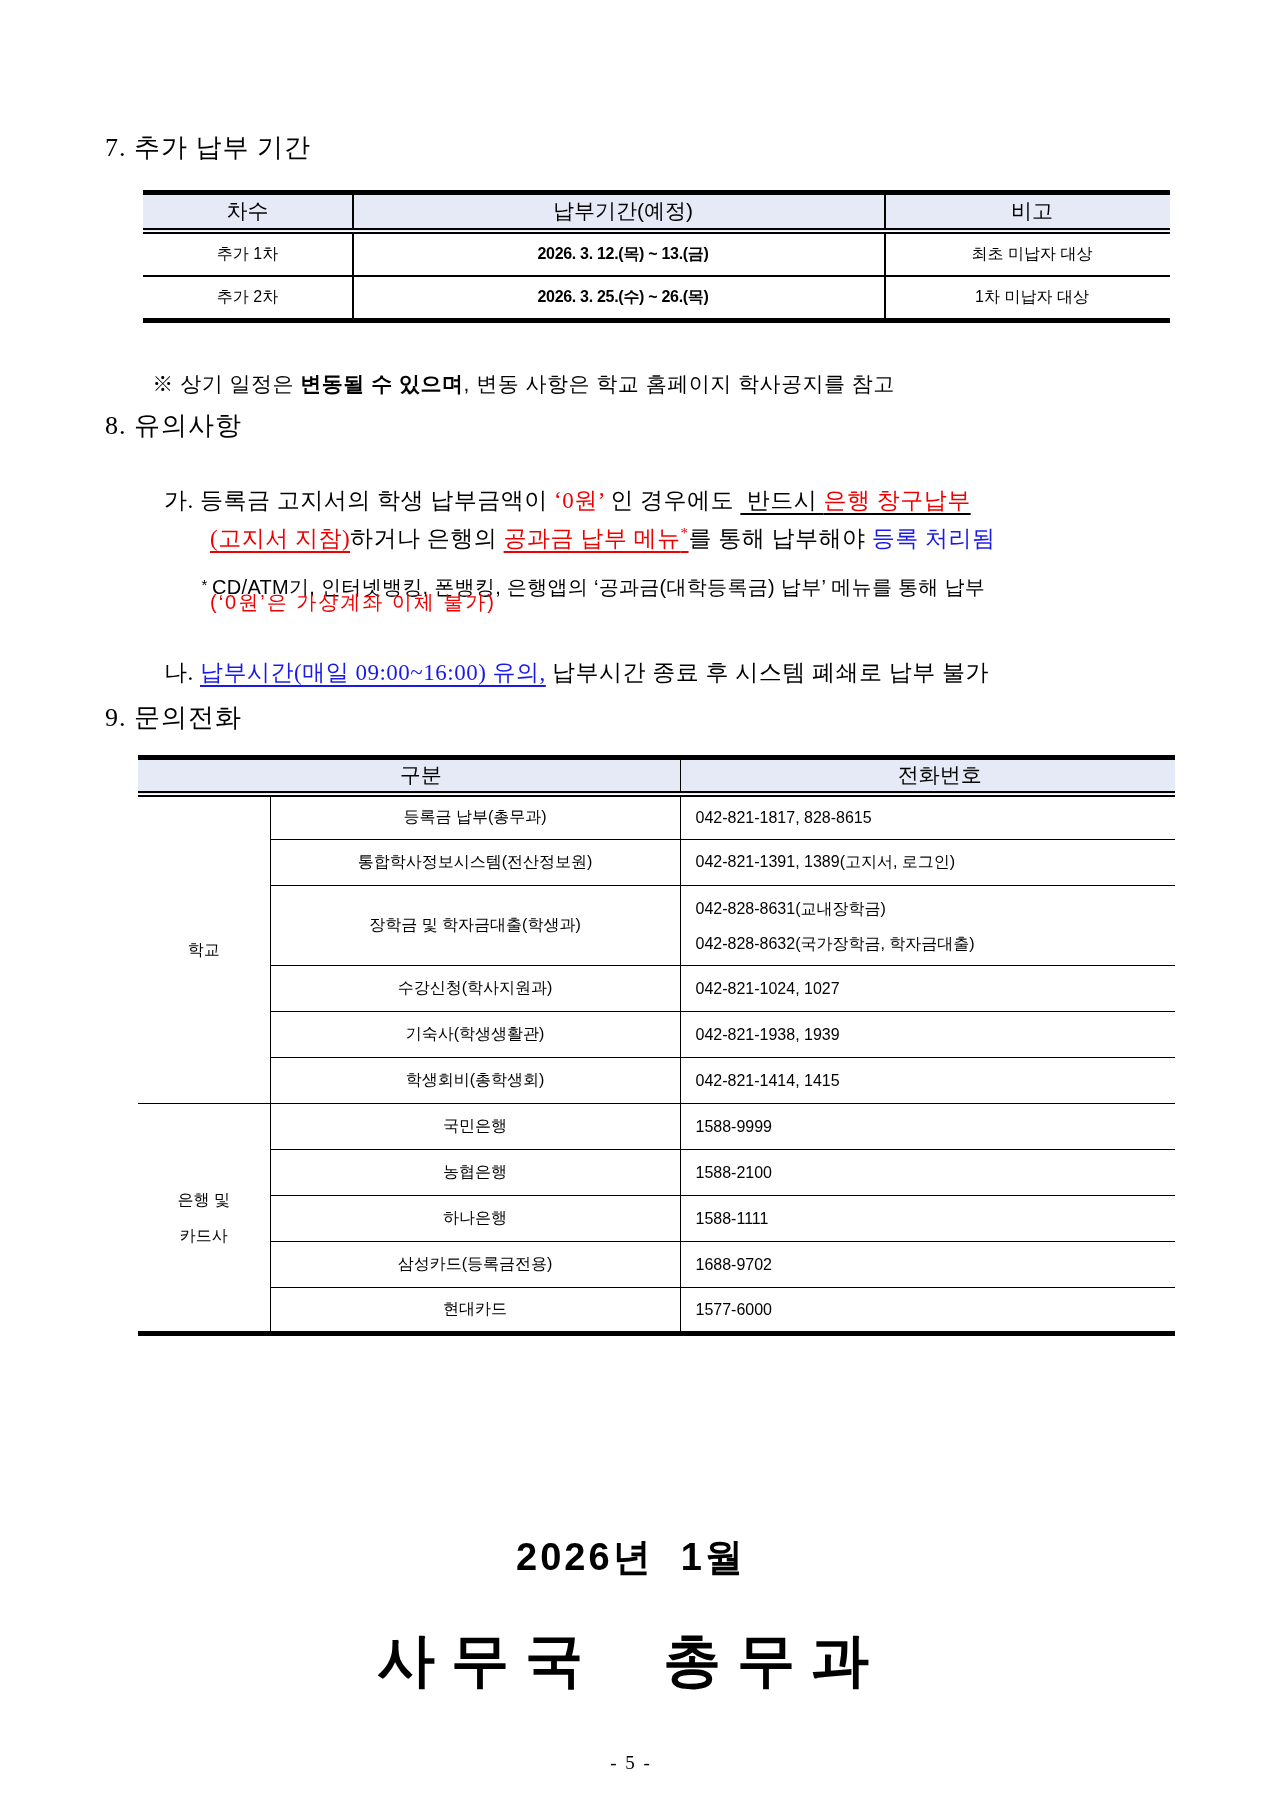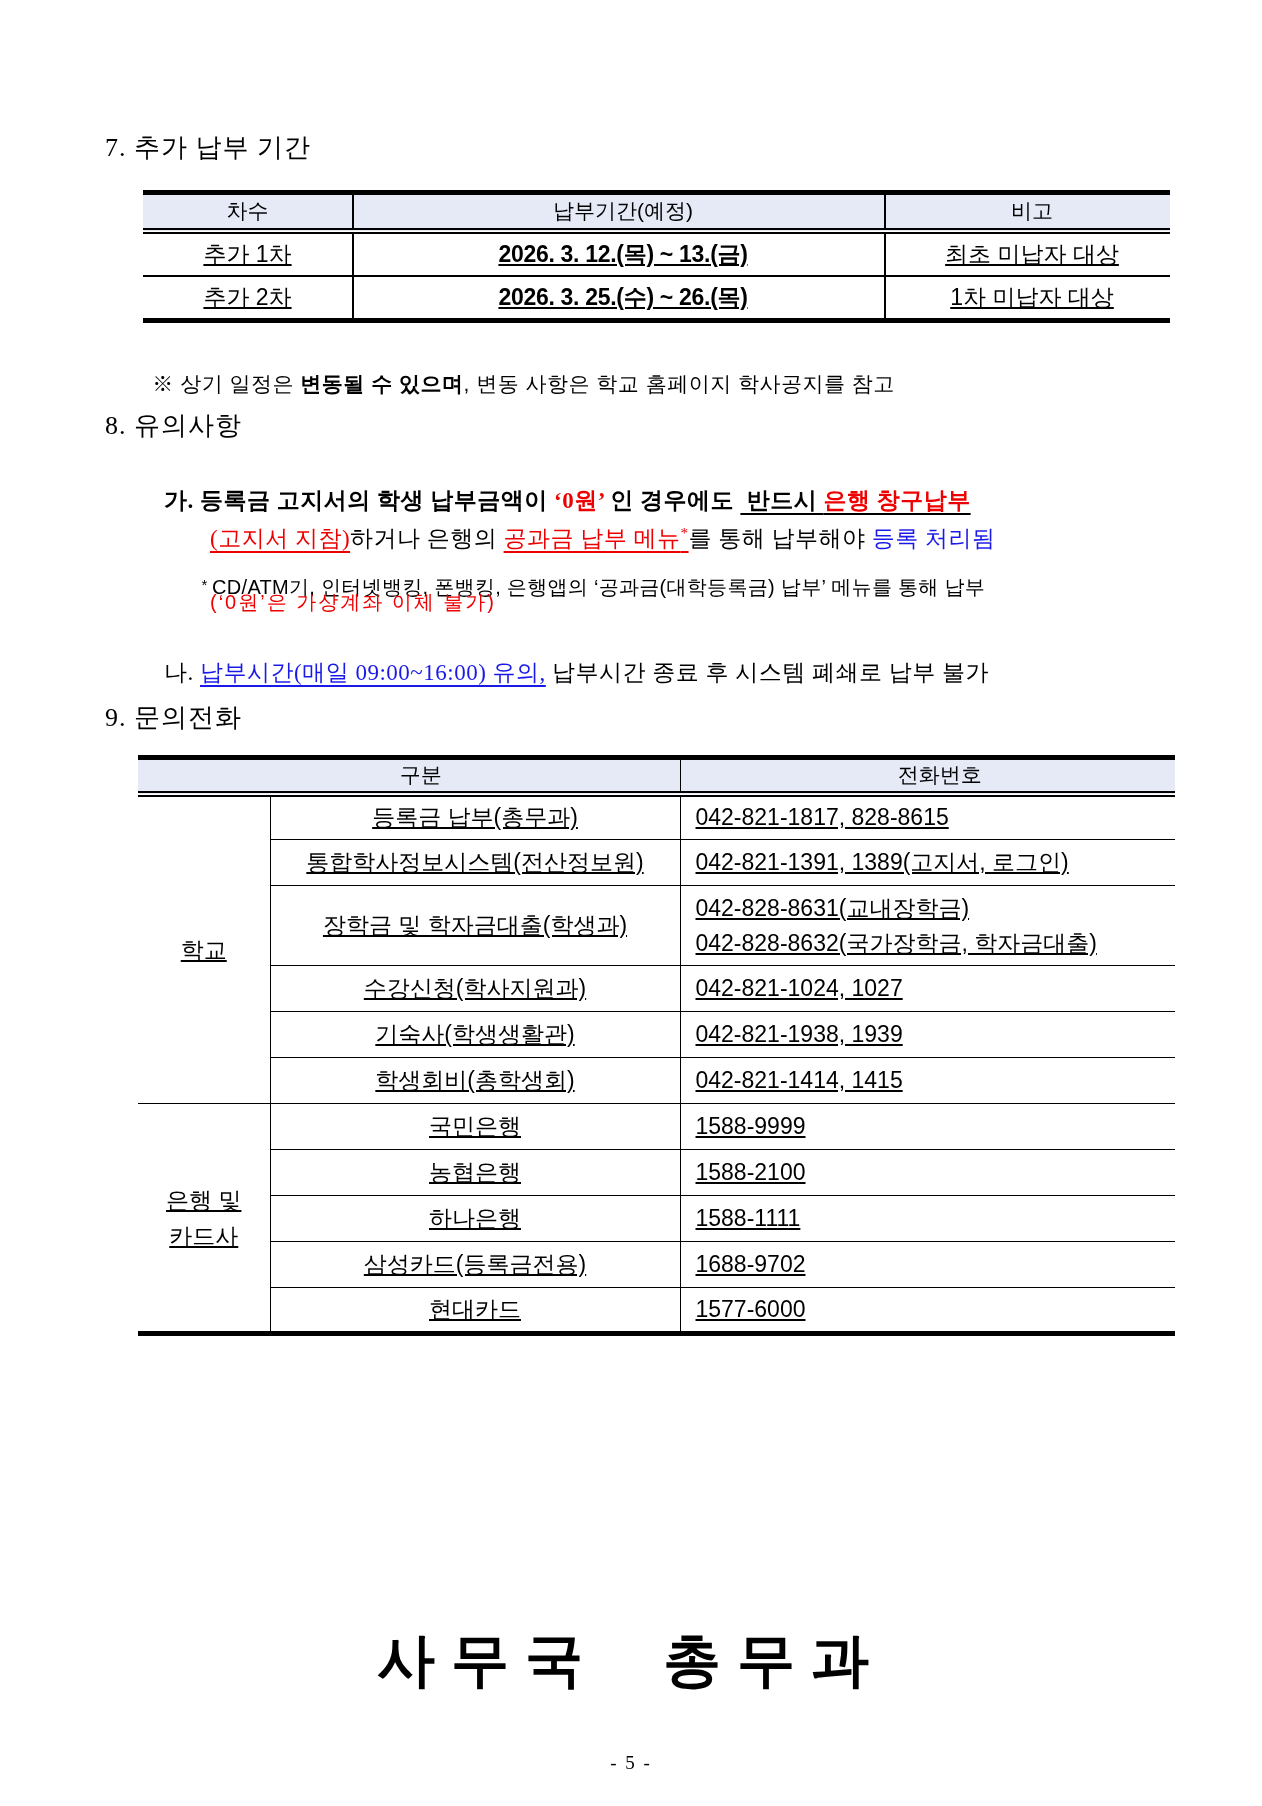--- a/index.html
+++ b/index.html
@@ -39,21 +39,21 @@
   .tbl {
     position:absolute; border-collapse:collapse; table-layout:fixed;
     border-top:5px solid #000; border-bottom:5px solid #000;
   }
   .tbl th {
     background:#e6eaf7; font-weight:normal;
     border-bottom:6px double #000;
     font-size:21px; text-align:center; vertical-align:middle;
   }
   .tbl td {
-    font-size:23px; text-align:center; vertical-align:middle;text-decoration:underline;
+    font-size:16px; text-align:center; vertical-align:middle;
   }
   .tbl1 { left:143px; top:190px; width:1027px; }
   .tbl1 th { height:38px; }
   .tbl1 td { height:45px; border-bottom:2px solid #000; }
   .tbl1 th + th, .tbl1 td + td { border-left:2px solid #000;padding-left:8px; }
   .tbl1 td.period { font-weight:bold; letter-spacing:-0.3px; }
 
   .tbl2 { left:138px; top:755px; width:1037px; }
   .tbl2 th { height:36px;padding-left:24px; }
   .tbl2 th + th { border-left:1.5px solid #000; }
@@ -115,21 +115,21 @@
       </tr>
     </tbody>
   </table>
 
   <div class="note1">
     <span>※ </span><span>상기 일정은 </span><b>변동될 수 있으며</b><span>, 변동 사항은 학교 홈페이지 학사공지를 참고</span>
   </div>
 
   <div class="heading" style="top:408px;">8. 유의사항</div>
 
-  <div class="bodyline" style="left:139px; top:459px;font-weight:bold;">
+  <div class="bodyline" style="left:139px; top:459px;">
     <span>가. </span><span>등록금 고지서의 학생 납부금액이 </span><span class="red">‘0원’</span><span> 인 경우에도 </span><span class="u"><span> 반드시 </span><span class="red">은행 창구납부</span></span>
   </div>
 
   <div class="bodyline" style="left:185px; top:497px;text-align:center;">
     <span class="red u">(고지서 지참)</span><span>하거나 은행의 </span><span class="red u"><span>공과금 납부 메뉴</span><span class="sup-star">*</span></span><span>를 통해 납부해야 </span><span class="blue">등록 처리됨</span>
   </div>
 
   <div class="smallnote" style="left:178px; top:551px;">
     <span class="sup-star" style="vertical-align:4px; color:#000;">* </span><span>CD/ATM기, 인터넷뱅킹, 폰뱅킹, 은행앱의 ‘공과금(대학등록금) 납부’ 메뉴를 통해 납부</span>
   </div>
@@ -199,16 +199,17 @@
         <td class="sub">삼성카드(등록금전용)</td>
         <td class="ph">1688-9702</td>
       </tr>
       <tr>
         <td class="sub">현대카드</td>
         <td class="ph">1577-6000</td>
       </tr>
     </tbody>
   </table>
 
+  <div class="footer-date">2026년  1월</div>
   <div class="footer-dept">사무국  총무과</div>
   <div class="page-num">- 5 -</div>
 
 </div>
 
 </body></html>

